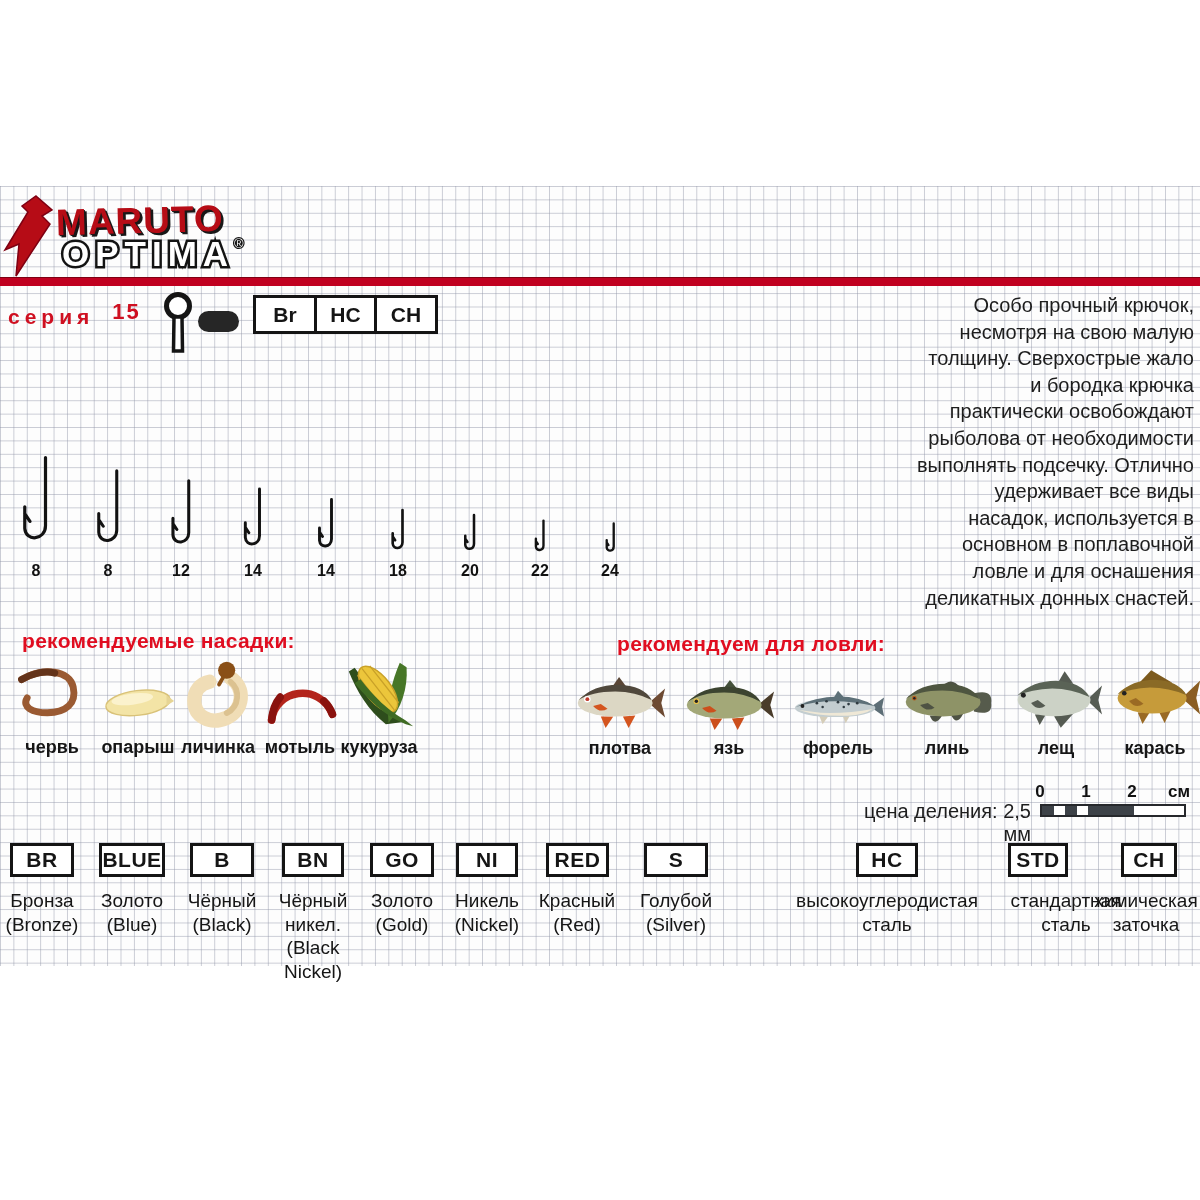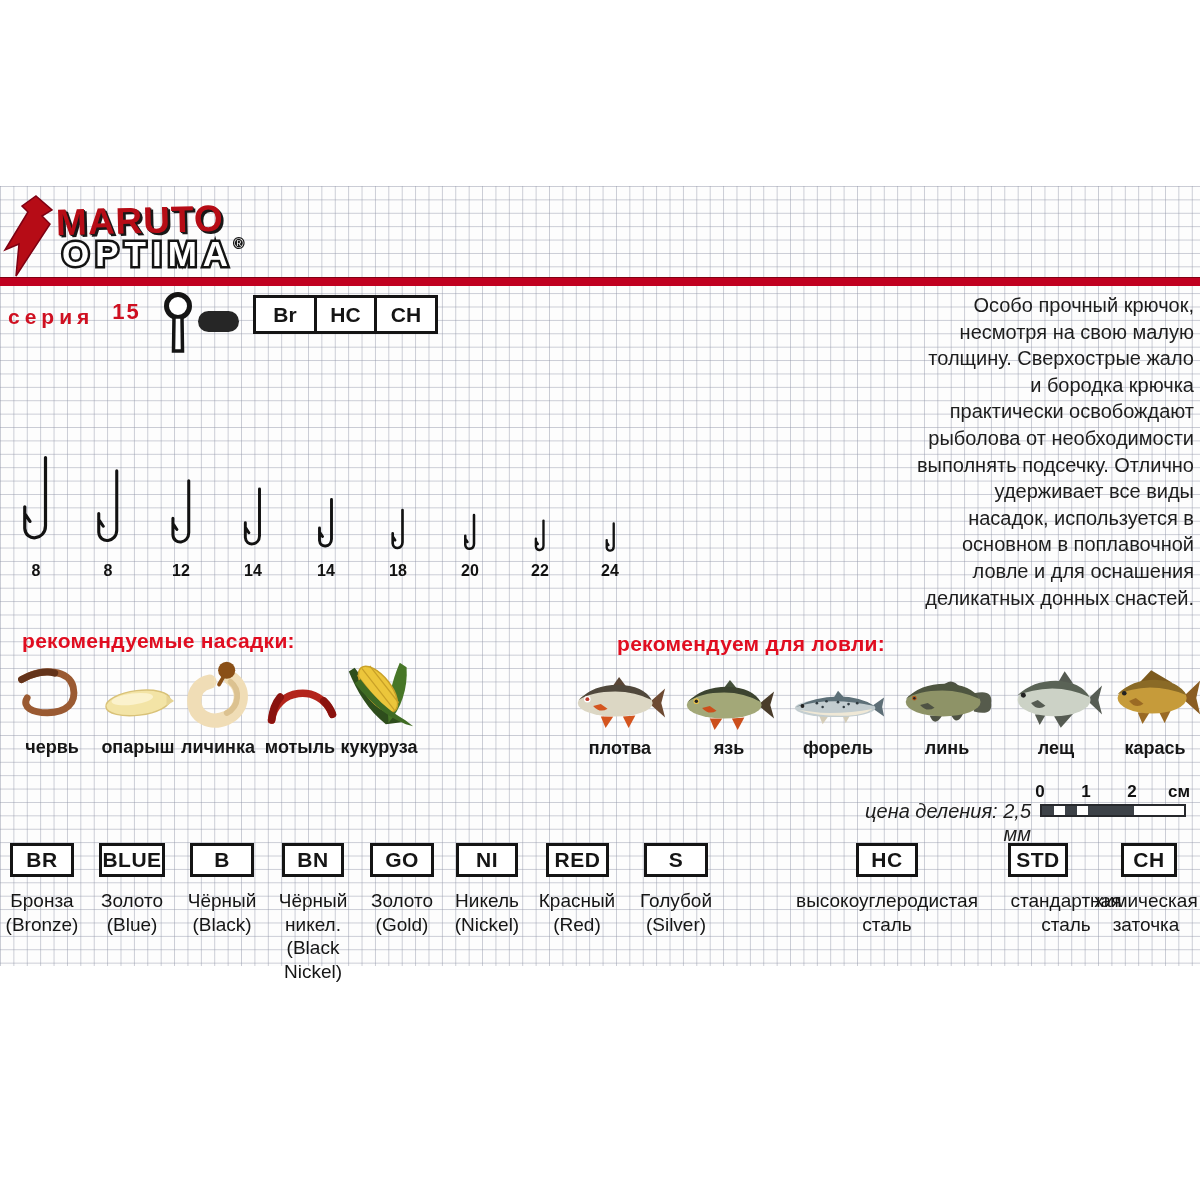--- a/index.html
+++ b/index.html
@@ -29,21 +29,21 @@
          display:flex;align-items:center;justify-content:center;font-weight:bold;font-size:21px;}
   .badge:first-child{margin-left:0;}
   .pill{left:198px;top:311px;width:41px;height:21px;border-radius:11px;background:#262626;}
   
   .desc{right:6px;top:292px;width:282px;text-align:right;font-size:20px;line-height:26.6px;color:#1d1d1d;}
   .hsize{font-weight:bold;font-size:16px;text-align:center;color:#111;}
   
   .rhead{font-weight:bold;font-size:21px;color:#e00d20;letter-spacing:.3px;}
   .ilabel{font-weight:bold;font-size:18px;text-align:center;color:#161616;}
   
-  .rlabel{font-size:20px;color:#1d1d1d;font-style:italic;}
+  .rlabel{font-size:20px;color:#1d1d1d;}
   .rtick{font-weight:bold;font-size:17px;color:#111;}
   .rbar{left:1040px;top:804px;width:146px;height:13px;border:2px solid #26282c;background:#fff;box-sizing:border-box;}
   .rseg{position:absolute;top:0;bottom:0;background:#3d4248;}
   
   .code{height:34px;border:3.5px solid #141414;background:#fff;box-sizing:border-box;
         display:flex;align-items:center;justify-content:center;font-weight:bold;font-size:21px;letter-spacing:.5px;}
   .cname{font-size:19px;line-height:23.5px;text-align:center;color:#161616;}
 </style>
 </head>
 <body>

